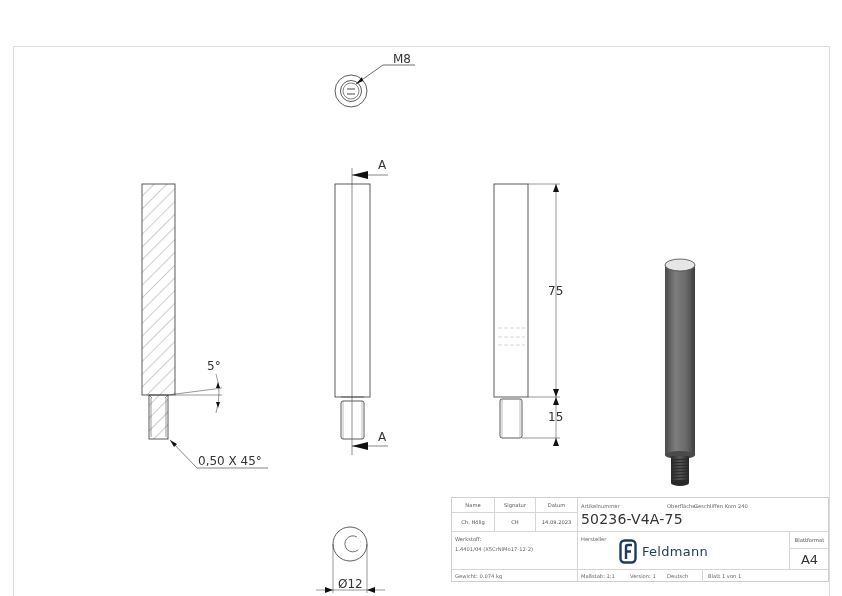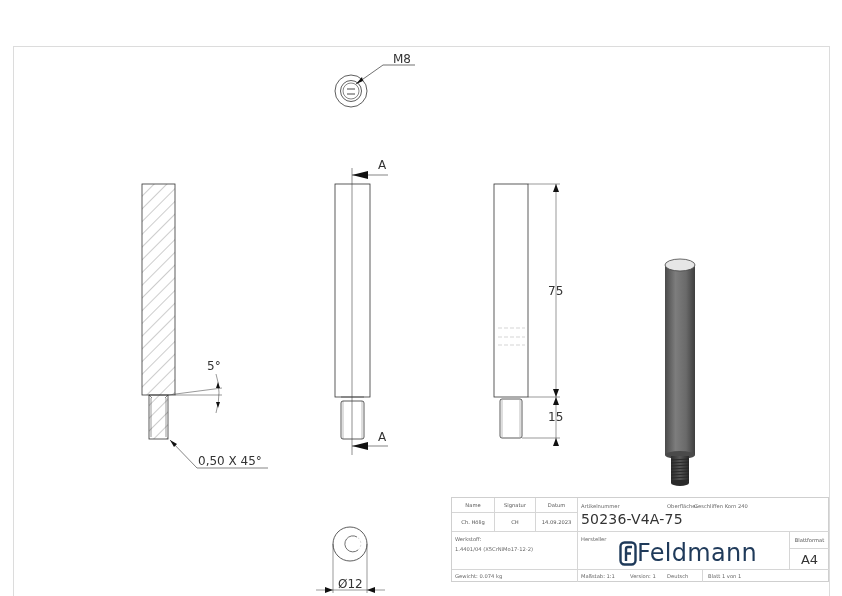--- a/index.html
+++ b/index.html
@@ -7,21 +7,21 @@
          font-family: "DejaVu Sans", sans-serif; color: #222; }
   #sheet { position: absolute; left: 0; top: 0; width: 842px; height: 596px; margin-top: 32px; }
   .tb { position: absolute; left: 451px; top: 497px; width: 378px; height: 85px;
         border: 1px solid #cfcfcf; box-sizing: border-box; background: #fff; }
   .cell { position: absolute; box-sizing: border-box; border-right: 1px solid #d6d6d6;
           border-bottom: 1px solid #d6d6d6; font-size: 5.2px; color: #555; }
   .c { display: flex; align-items: center; justify-content: center; }
   .lbl { position: absolute; font-size: 5.2px; color: #666; white-space: nowrap; }
   .big { position: absolute; font-size: 14px; color: #333; white-space: nowrap; letter-spacing: 0.2px; }
   .logo { position: absolute; display: flex; align-items: center; }
-  .logo-text { font-size: 24px; color: #1f3a5a; font-family: "DejaVu Sans", sans-serif; letter-spacing: 0.3px; }
+  .logo-text { font-size: 13px; color: #1f3a5a; font-family: "DejaVu Sans", sans-serif; letter-spacing: 0.3px; margin-left: 5px; }
   svg text { font-family: "DejaVu Sans", sans-serif; }
 </style>
 </head>
 <body>
 
 <div id="sheet">
 <svg width="842" height="596" viewBox="0 0 842 596" xmlns="http://www.w3.org/2000/svg">
   <defs>
     <pattern id="hatch" patternUnits="userSpaceOnUse" width="9" height="9" patternTransform="rotate(45)">
       <line x1="0" y1="0" x2="0" y2="9" stroke="#555" stroke-width="0.6"></line>

